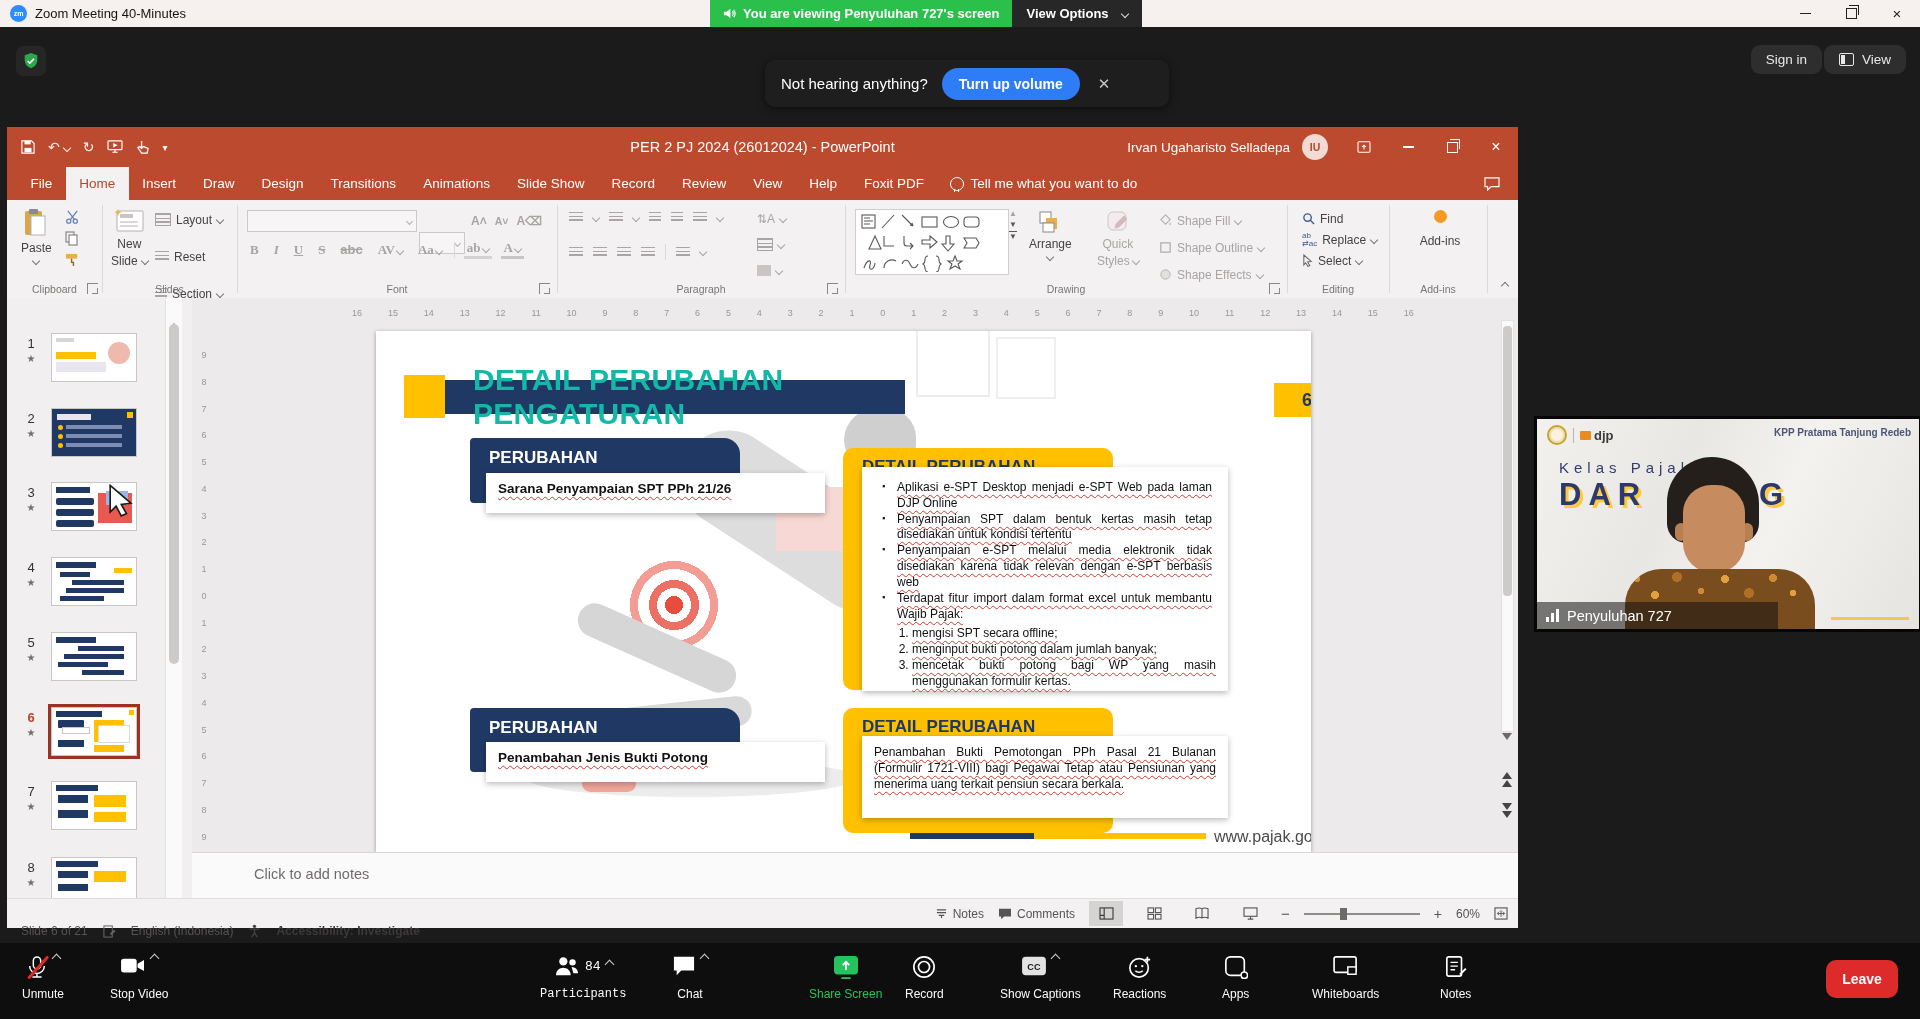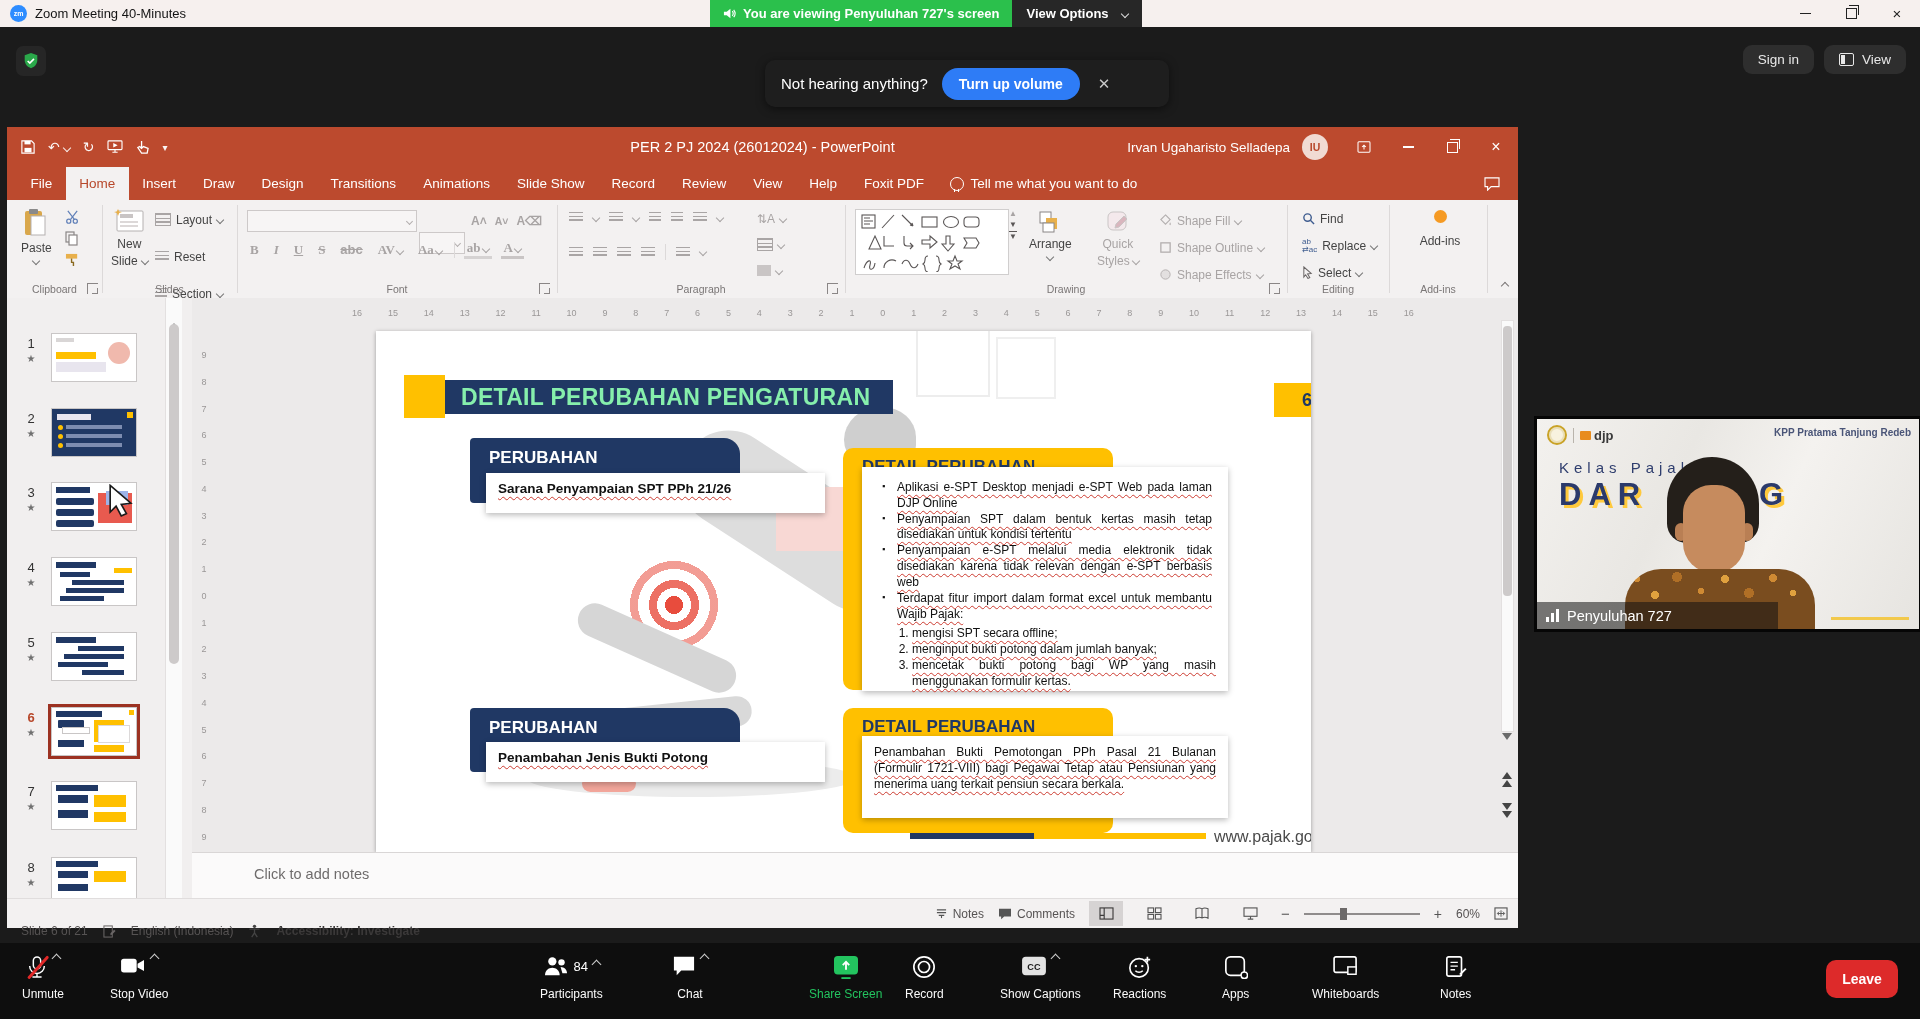--- a/index.html
+++ b/index.html
@@ -19,21 +19,21 @@
   .view-opt{background:#272727;color:#fff;font-weight:bold;font-size:13px;display:flex;align-items:center;gap:9px;padding:0 14px;}
   .view-opt .cdown{color:#ddd;}
   .wc{width:46px;height:27px;display:flex;align-items:center;justify-content:center;color:#222;}
   .wc-min::before{content:"";width:11px;height:1.4px;background:#222;display:block;}
   .ic-restore{width:9px;height:9px;border:1.2px solid #222;position:relative;background:#f6f0ee;}
   .ic-restore::before{content:"";position:absolute;left:2px;top:-4px;width:9px;height:9px;border:1.2px solid #222;border-bottom:none;border-left:none;}
   .wc-close{font-size:15px;}
 
   
   .shield-box{left:16px;top:46px;width:30px;height:30px;background:#262626;border-radius:7px;display:flex;align-items:center;justify-content:center;}
-  .top-actions{right:14px;top:45px;display:flex;gap:10px;}
+  .top-actions{right:14px;top:45px;display:flex;gap:2px;}
   .btn-dark{background:#2e2e2e;color:#e8e8e8;font-size:13.5px;padding:7px 15px;border-radius:9px;display:flex;align-items:center;gap:8px;}
   .ic-view{width:13px;height:11px;border:1.4px solid #e8e8e8;border-radius:2px;position:relative;}
   .ic-view::before{content:"";position:absolute;left:1px;top:1px;bottom:1px;width:4px;background:#e8e8e8;}
 
   
   .toast{left:765px;top:60px;width:372px;height:47px;background:#1e1e1e;border-radius:10px;display:flex;align-items:center;padding:0 16px;gap:14px;box-shadow:0 2px 8px rgba(0,0,0,.5);}
   .toast-text{color:#fff;font-size:15px;}
   .toast-btn{background:#2e7cf6;color:#fff;font-weight:bold;font-size:14px;padding:8px 17px;border-radius:19px;}
   .toast-x{color:#c9c9c9;font-size:15px;padding:0 4px;}
 
@@ -89,21 +89,21 @@
   .hruler{position:absolute;left:160px;top:6px;width:1062px;height:18px;display:flex;justify-content:space-between;align-items:center;font-size:9px;color:#9a9797;}
   .vruler{position:absolute;left:3px;top:52px;width:18px;height:492px;display:flex;flex-direction:column;justify-content:space-between;align-items:center;font-size:9px;color:#9a9797;}
   .canvas{position:absolute;left:184px;top:33px;width:935px;height:521px;background:#fff;box-shadow:0 1px 4px rgba(0,0,0,.35);overflow:hidden;}
   .rscroll{position:absolute;right:4px;top:0;width:15px;height:554px;}
   .rscroll .rtrack{position:absolute;left:2px;top:22px;width:11px;height:410px;background:#fafafa;border:1px solid #e3e0e0;}
   .rscroll .rbar{position:absolute;left:4px;top:28px;width:9px;height:270px;background:#cdcaca;border-radius:4px;}
 
   
   .navy{background:#203864;}
   .yellow{background:#ffc000;}
-  .s-title{color:#86efac;font-weight:bold;font-size:23px;letter-spacing:.3px;display:flex;align-items:center;padding-left:16px;}
+  .s-title{color:#14b8a6;font-weight:bold;font-size:30px;letter-spacing:.3px;display:flex;align-items:center;padding-left:28px;}
   .hdr-label{color:#fff;font-weight:bold;font-size:17px;padding:10px 0 0 19px;}
   .det-label{color:#203864;font-weight:bold;font-size:17px;padding:9px 0 0 19px;}
   .whitebox{background:#fff;box-shadow:0 2px 6px rgba(0,0,0,.28);}
   .spt{font-size:13.5px;font-weight:bold;color:#111;padding:8px 0 8px 12px;}
   .wavy{text-decoration:underline;text-decoration-style:wavy;text-decoration-color:#cc3b30;text-decoration-thickness:1px;text-underline-offset:2.5px;}
   .dettext{font-size:12px;color:#111;text-align:justify;line-height:1.32;}
   .dettext ul{margin:4px;padding:0 0 0 4px;list-style:none;}
   .dettext ul>li{padding-left:15px;position:relative;}
   .dettext ul>li::before{content:"▪";position:absolute;left:0;font-size:9px;top:1px;}
   .dettext ol{margin:0 0 0 22px;padding:0 0 0 16px;}
@@ -472,21 +472,21 @@
               <circle cx="7" cy="7" r="5" fill="#e3e0e0" stroke="#b3afaf"></circle>
             </svg>
             <span>Shape Effects</span>
             <span class="cdown" style="margin:0;"></span>
           </span>
       </div>
       <div class="grp-label" style="left:838px;width:442px;">Drawing</div>
       <div class="launcher" style="left:1262px;"></div>
       <div class="vsep" style="left:1280px;"></div>
 
-      <div class="abs" style="left:1295px;top:8px;display:flex;flex-direction:column;gap:6px;">
+      <div class="abs" style="left:1295px;top:8px;display:flex;flex-direction:column;">
         <span class="rb-small">
             <svg width="13" height="13" viewBox="0 0 14 14">
               <circle cx="6" cy="6" r="4" fill="none" stroke="#3e5c8f" stroke-width="1.5"></circle>
               <path d="M9 9l4 4" stroke="#3e5c8f" stroke-width="1.5"></path>
             </svg>
             <span>Find</span>
           </span>
         <span class="rb-small">
             <span style="font-size:8px;color:#3e5c8f;line-height:1;">ab<br>⇄ac</span>
             <span>Replace</span>
@@ -853,21 +853,21 @@
       <div class="irow">
         <svg width="26" height="22" viewBox="0 0 28 24">
             <rect x="1" y="4" width="17" height="15" rx="3" fill="#fff"></rect>
             <path d="M19 9.5l7-4v12l-7-4z" fill="#fff"></path>
           </svg>
         <span class="cup"></span>
       </div>
       <span class="lbl">Stop Video</span>
     </div>
 
-    <div class="tool" style="left:540px;">
+    <div class="tool" style="left:540px;font-family:Liberation Mono, monospace;">
       <div class="irow">
         <svg width="26" height="22" viewBox="0 0 28 24">
             <circle cx="10" cy="7" r="4.5" fill="#fff"></circle>
             <path d="M2 22c0-5 4-8 8-8s8 3 8 8z" fill="#fff"></path>
             <circle cx="20" cy="8" r="3.5" fill="#fff"></circle>
             <path d="M19 13c4 0 7 3 7 7h-5" fill="#fff"></path>
           </svg>
         <span class="badge84">84</span>
         <span class="cup" style="margin-top:6px;"></span>
       </div>

